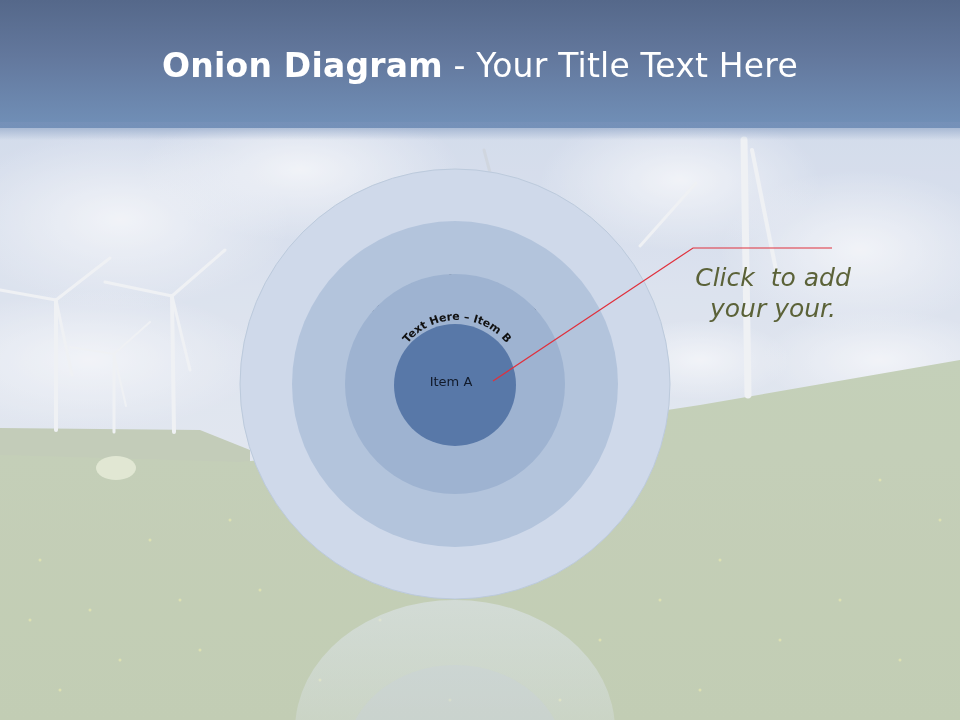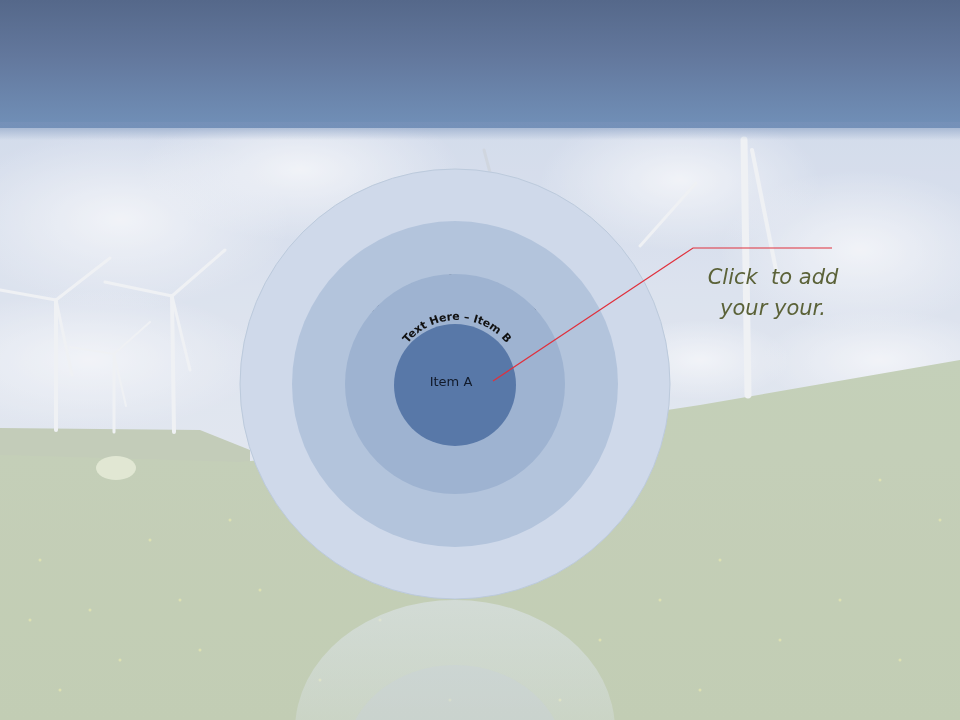--- a/index.html
+++ b/index.html
@@ -10,21 +10,21 @@
   .title-band { position: absolute; left: 0; top: 0; width: 960px; height: 128px;
                 background: linear-gradient(180deg, #55688a 0%, #63789d 45%, #7190b8 100%); }
   .title-fade { position: absolute; left: 0; top: 122px; width: 960px; height: 18px;
                 background: linear-gradient(180deg, rgba(120,146,186,0.7), rgba(200,212,232,0)); }
   .title { position: absolute; left: 0; top: 44px; width: 960px; text-align: center;
            color: #ffffff; font-size: 33px; line-height: 44px; letter-spacing: 0.2px;
            font-family: "DejaVu Sans", sans-serif; }
   .title .bold { font-weight: bold; }
   .diagram { position: absolute; left: 0; top: 0; width: 960px; height: 720px; }
   .callout-text { position: absolute; left: 668px; top: 262px; width: 210px; text-align: center;
-                  color: #5b6238; font-style: italic; font-size: 21px; line-height: 31px;
+                  color: #5b6238; font-style: italic; font-size: 25px; line-height: 31px;
                   font-family: "DejaVu Sans", sans-serif; }
 </style>
 </head>
 <body>
 
 <div class="slide">
 
   <svg class="bg" viewBox="0 0 960 720" xmlns="http://www.w3.org/2000/svg">
     <defs>
       <linearGradient id="sky" x1="0" y1="0" x2="0" y2="1">
@@ -102,20 +102,21 @@
       <circle cx="880" cy="480" r="1.5"></circle>
         <circle cx="620" cy="520" r="1.5"></circle>
         <circle cx="180" cy="600" r="1.5"></circle>
     </g>
 
     <rect x="0" y="0" width="960" height="720" fill="#e8ecf2" opacity="0.25"></rect>
   </svg>
 
   <div class="title-band"></div>
   <div class="title-fade"></div>
+  <div class="title"><span class="bold">Onion Diagram</span><span> - Your Title Text Here</span></div>
 
   <svg class="diagram" viewBox="0 0 960 720" xmlns="http://www.w3.org/2000/svg">
     <defs>
       <path id="arcD" d="M 317,384 A 138,138 0 0 1 593,384"></path>
       <path id="arcC" d="M 355,384 A 100,100 0 0 1 555,384"></path>
       <path id="arcB" d="M 393,384 A 64,64 0 0 1 521,384"></path>
       <linearGradient id="reflFade" x1="0" y1="0" x2="0" y2="1">
         <stop offset="0" stop-color="#dfe6f0" stop-opacity="0.55"></stop>
         <stop offset="1" stop-color="#dfe6f0" stop-opacity="0"></stop>
       </linearGradient>

